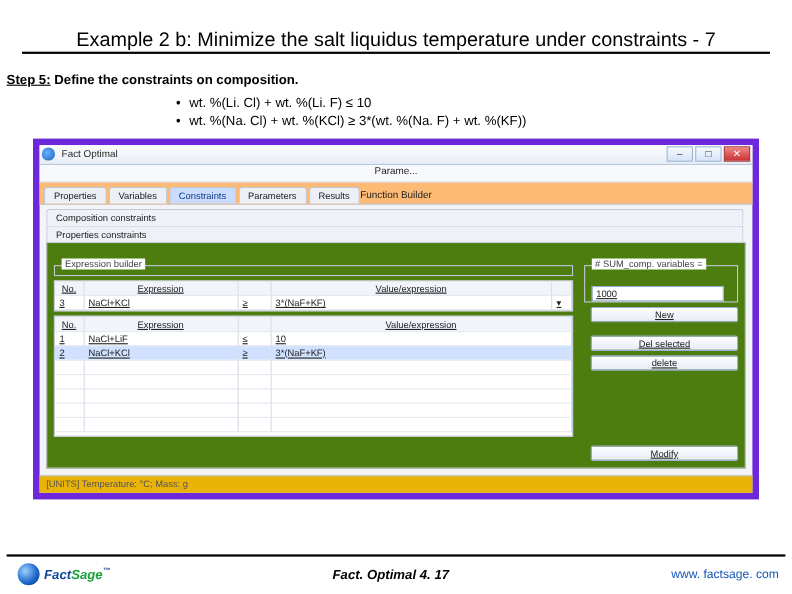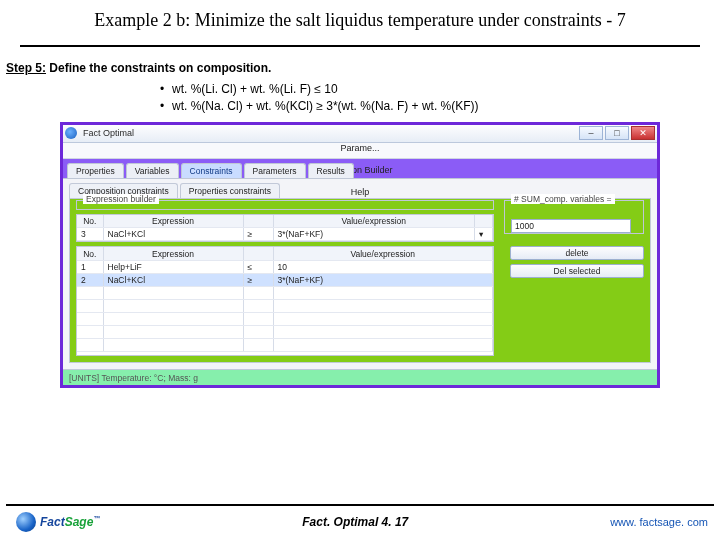--- a/index.html
+++ b/index.html
@@ -8,43 +8,42 @@
     width: 720px;
     height: 540px;
     font-family: Arial, sans-serif;
     background: #fff;
     position: relative;
     overflow: hidden;
   }
   .slide-title {
     font-size: 18px;
     text-align: center;
-    padding: 10px 0 14px 0;
+    padding: 10px 0 0 0;
     border-bottom: 2px solid #000;
-    margin: 0 20px;
-    font-family: Liberation Serif, serif;
+    margin: 16px 20px;
   }
   .step-line {
     margin: 14px 6px 2px 6px;
     font-size: 12px;
     font-weight: bold;
   }
   .step-line .u { text-decoration: underline; }
   .bullets {
     margin: 6px 0 6px 160px;
     font-size: 12px;
     line-height: 1.45;
   }
   .bullets .b { padding-left: 0; }
   .bullets .dot { display:inline-block; width: 12px; }
   
   .app-window {
     margin: 4px auto 0;
-    width: 600px;
-    border: 3px solid #6d28d9;
+    width: 660px;
+    border: 6px solid #6d28d9;
     background: #f3f4f8;
     font-size: 9px;
     color: #222;
   }
   .titlebar {
     height: 18px;
     background: linear-gradient(#fdfdfe,#e7edf6);
     border-bottom: 1px solid #bcc8dc;
     display: flex;
     align-items: center;
@@ -67,45 +66,46 @@
   .menubar {
     height: 16px; display:flex; gap:12px; padding: 0 6px;
     align-items:center; border-bottom:1px solid #d0d6e2;
     background:#f8f9fc;
     flex-direction:column;
   }
   .menubar span { cursor:default; }
   .tabs {
     display:flex; gap:0; padding: 4px 4px 0 4px;
     border-bottom:1px solid #bfc7d6;
-    background:#8b5cf6;
+    background:#fdba74;
   }
   .tab {
     padding: 2px 8px;
     border:1px solid #bfc7d6;
     border-bottom:none;
     background:#eceff6;
     margin-right:2px;
     border-radius:3px 3px 0 0;
     font-size:8.5px;
   }
   .tab.active { background:#c9dcff; color:#103a86; }
   .subtabs {
-    display:flex; padding: 4px 6px 0 6px;
+    display:flex; padding: 4px 6px 0 6px; flex-direction: column;
   }
   .subtab {
     padding: 2px 8px; border:1px solid #c2c9d8; border-bottom:none;
     background:#eef1f7; margin-right:2px; border-radius:3px 3px 0 0;
     font-size:8.5px;
   }
   .pane {
     margin: 0 6px 6px 6px;
     border:1px solid #c2c9d8;
-    background:#84cc16;
-    padding:1px 6px 6px 6px;
+    background:#4d7c0f;
+    padding:20px 6px 6px 6px;
+    text-decoration:underline;
   }
   .fieldset {
     border:1px solid #bfc7d6;
     padding:4px 6px;
     margin-bottom:4px;
     position:relative;
   }
   .fieldset .legend {
     position:absolute; top:-7px; left:6px;
     background:#fff; padding:0 3px; font-size:8.5px; color:#444;
@@ -152,21 +152,21 @@
   .logo .ball{
     width:20px;height:20px;border-radius:50%;
     background:radial-gradient(circle at 35% 35%, #9fd0ff, #1863c7 60%, #0a3a80);
   }
   .logo .txt{ font-weight:bold; color:#15469d; font-style:italic;}
   .logo .txt .g{ color:#19a23a; }
   .logo sup{ font-size:7px; color:#15469d;}
   .center-foot { font-weight:bold; font-style:italic;}
   .url { color:#1555b5; font-size:11px; margin-right:6px;}
   .statusbar {
-    height:16px; border-top:1px solid #c2c9d8; background:#86efac;
+    height:16px; border-top:1px solid #c2c9d8; background:#eab308;
     display:flex; align-items:center; padding:0 6px; font-size:8.5px; color:#555;
   }
   .sidebtns { display:flex; flex-direction:column; gap:4px; margin-left:6px;}
 </style>
 </head>
 <body>
 
 <div class="slide-title">Example 2 b: Minimize the salt liquidus temperature under constraints - 7</div>
 
 <div class="step-line">
@@ -239,21 +239,21 @@
           <table>
             <tbody>
                 <tr>
               <th style="width:26px">No.</th>
               <th style="width:140px">Expression</th>
               <th style="width:30px"></th>
               <th>Value/expression</th>
             </tr>
             <tr>
               <td>1</td>
-              <td>Help+LiF</td>
+              <td>NaCl+LiF</td>
               <td>≤</td>
               <td>10</td>
             </tr>
             <tr class="sel-row">
               <td>2</td>
               <td>NaCl+KCl</td>
               <td>≥</td>
               <td>3*(NaF+KF)</td>
             </tr>
             <tr>
@@ -290,24 +290,26 @@
             </table>
         </div>
       </div>
 
       <div style="width:140px">
         <div class="fieldset" style="height:34px">
           <div class="legend"># SUM_comp. variables =</div>
           <div class="inp" style="width:120px; margin-top:14px">1000</div>
         </div>
         <div class="sidebtns">
+          <div class="btn" style="text-align:center">New</div>
           <div style="height:4px"></div>
+          <div class="btn" style="text-align:center">Del selected</div>
           <div class="btn" style="text-align:center">delete</div>
-          <div class="btn" style="text-align:center">Del selected</div>
           <div style="height:60px"></div>
+          <div class="btn" style="text-align:center">Modify</div>
         </div>
       </div>
     </div>
 
   </div>
   <div class="statusbar">
     <span>[UNITS] Temperature: °C; Mass: g</span>
   </div>
 </div>
 

